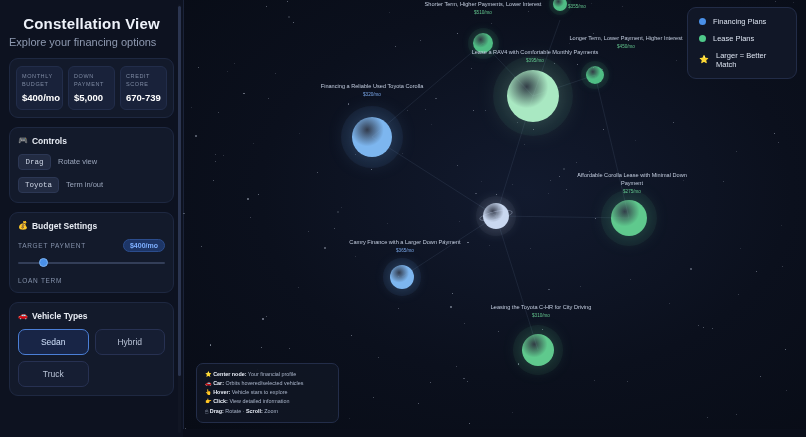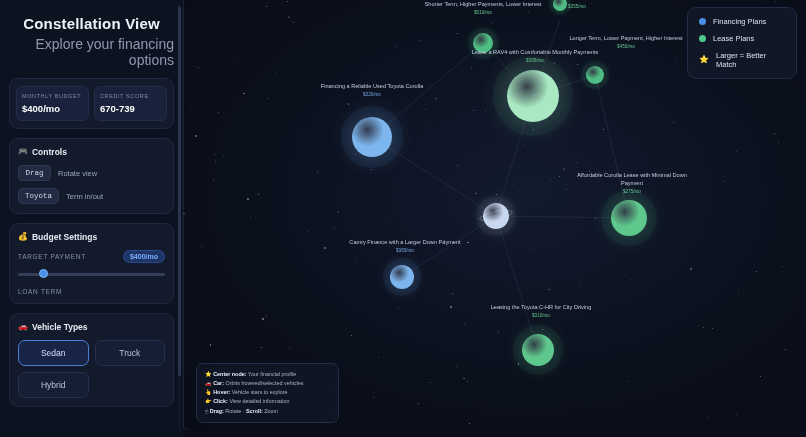--- a/index.html
+++ b/index.html
@@ -34,22 +34,22 @@
   }
 
   .app-title {
     text-align: center;
     font-size: 15px; font-weight: bold;
     letter-spacing: .2px;
     color: #eef2fa;
     margin-top: 5px;
   }
   .app-subtitle {
-    text-align: right;
-    font-size: 14px;
+    text-align: left;
+    font-size: 11px;
     color: #8e99b0;
     margin-top: 4px;
     margin-bottom: 10px;
   }
 
   .card {
     background: #131a2b;
     border: 1px solid #1e2841;
     border-radius: 9px;
     padding: 8px;
@@ -219,20 +219,24 @@
 
     <div class="app-title">Constellation View</div>
     <div class="app-subtitle">Explore your financing options</div>
 
     <div class="card" id="stats-card">
       <div class="stat">
         <div class="stat-label">MONTHLY BUDGET</div>
         <div class="stat-value">$400/mo</div>
       </div>
       <div class="stat">
+        <div class="stat-label">DOWN PAYMENT</div>
+        <div class="stat-value">$5,000</div>
+      </div>
+      <div class="stat">
         <div class="stat-label">CREDIT SCORE</div>
         <div class="stat-value">670-739</div>
       </div>
     </div>
 
     <div class="card">
       <div class="card-head">
         <span class="emoji">🎮</span>
         <span>Controls</span>
       </div>
@@ -262,22 +266,22 @@
       <div class="field-label">LOAN TERM</div>
     </div>
 
     <div class="card">
       <div class="card-head">
         <span class="emoji">🚗</span>
         <span>Vehicle Types</span>
       </div>
       <div class="veh-grid">
         <div class="veh-btn active">Sedan</div>
+        <div class="veh-btn">Hybrid</div>
         <div class="veh-btn">Truck</div>
-        <div class="veh-btn">Hybrid</div>
       </div>
     </div>
 
     <div id="sidebar-scroll-track"></div>
     <div id="sidebar-scroll-thumb"></div>
   </div>
 
   <div id="canvas">
     <div id="canvas-edge"></div>
     <div id="stars">

